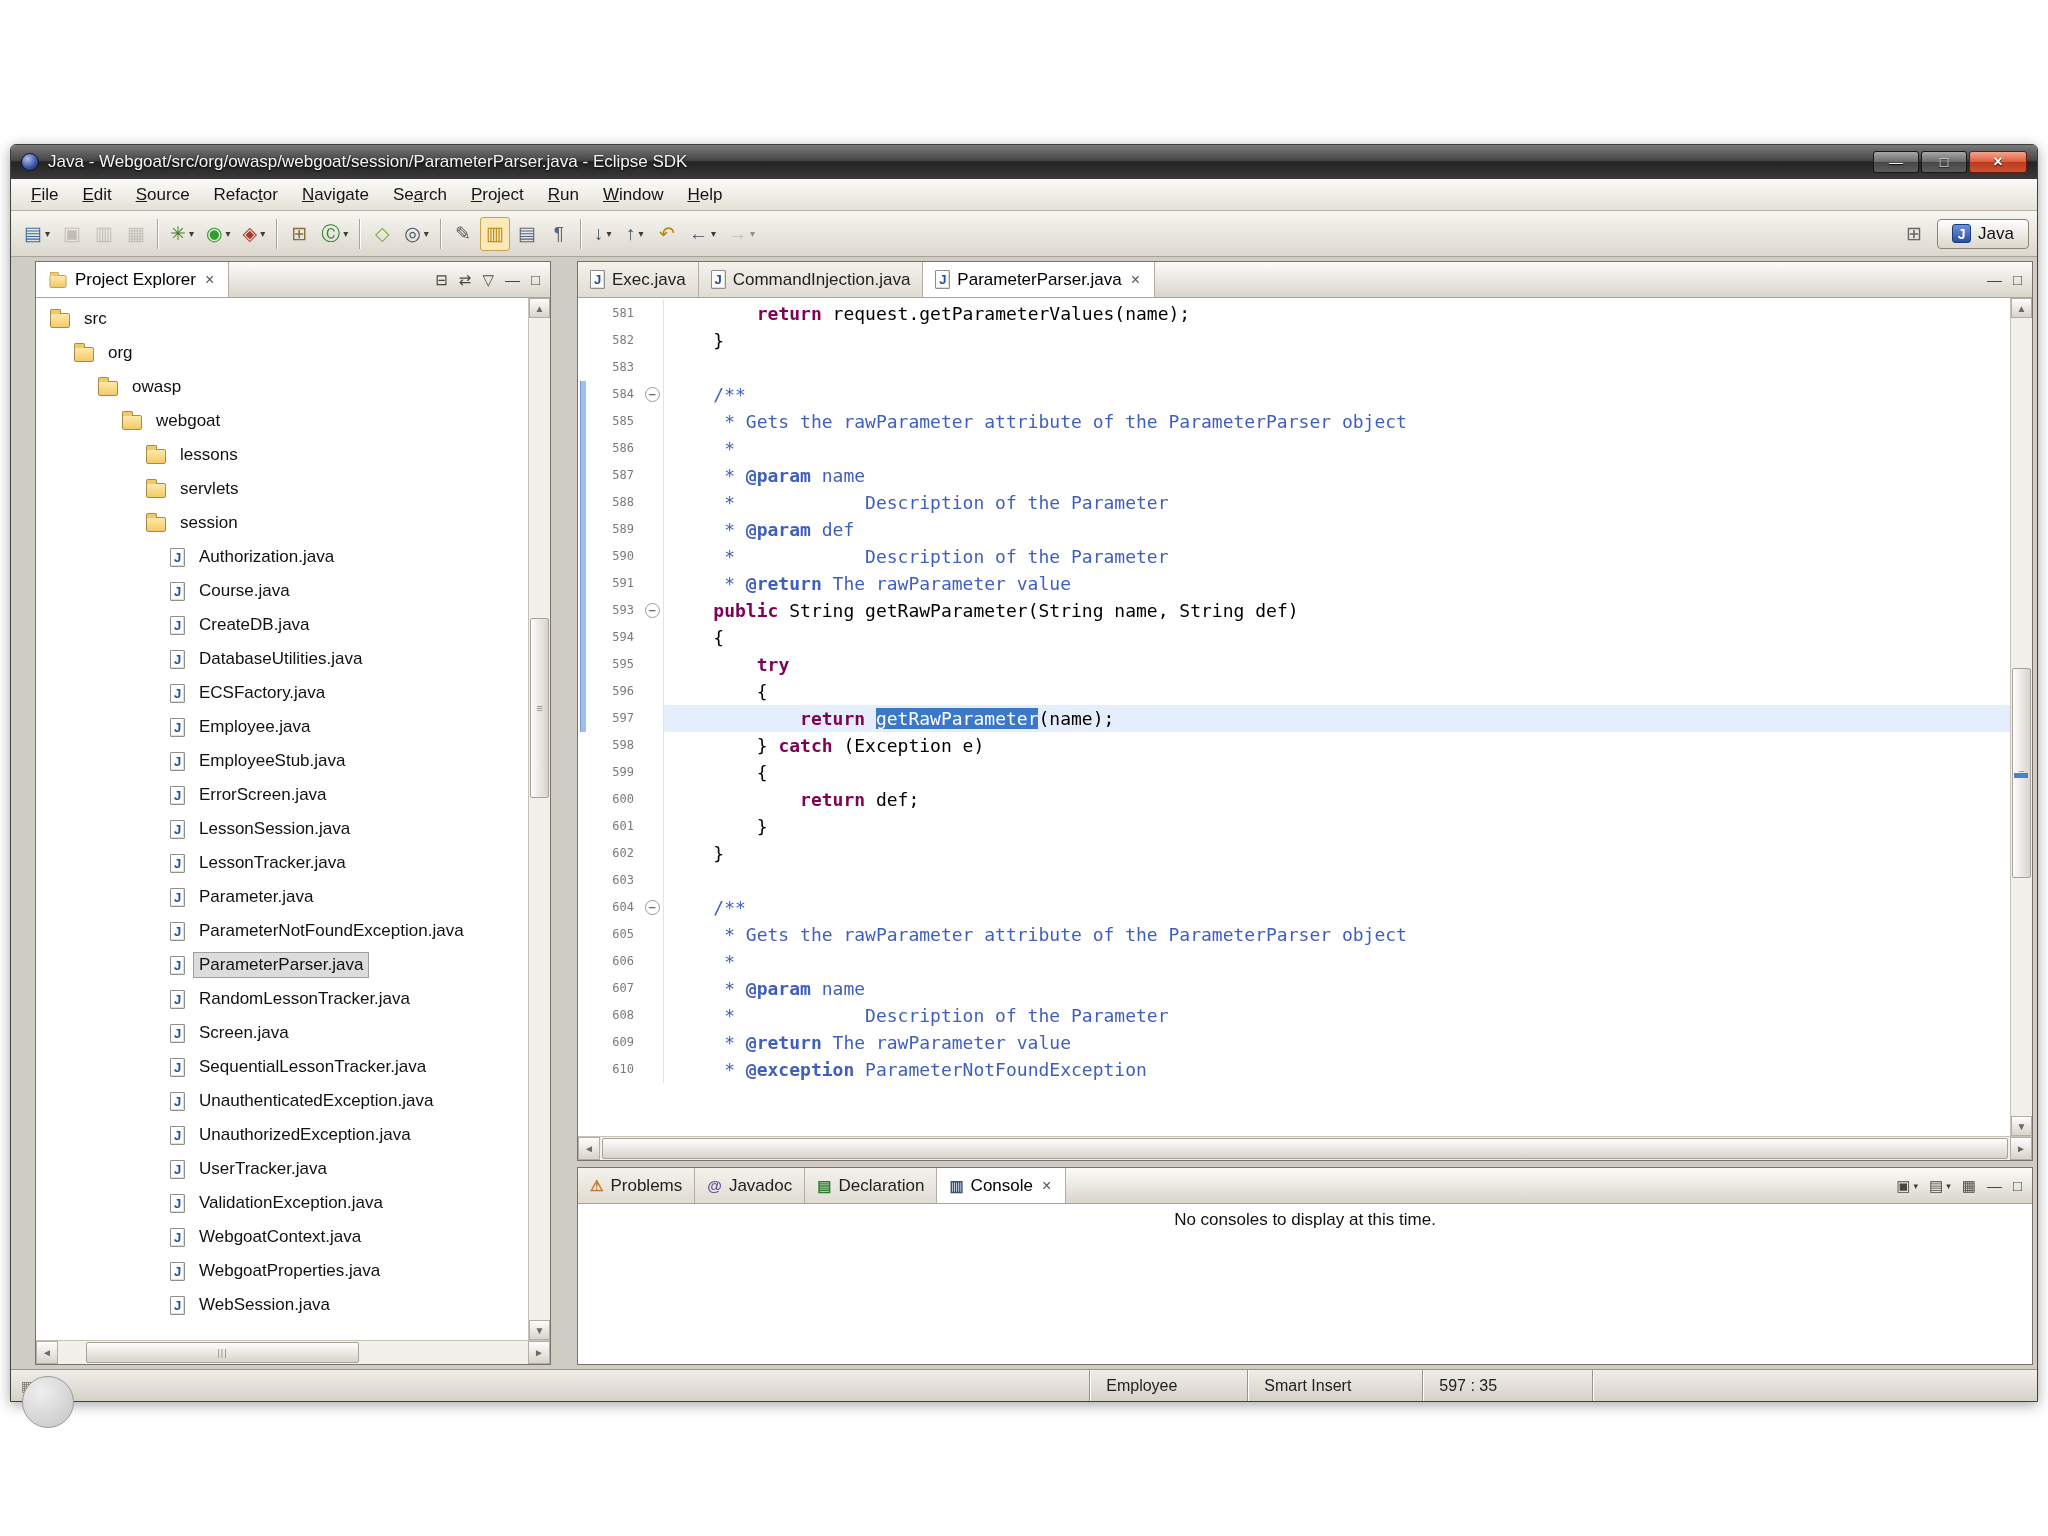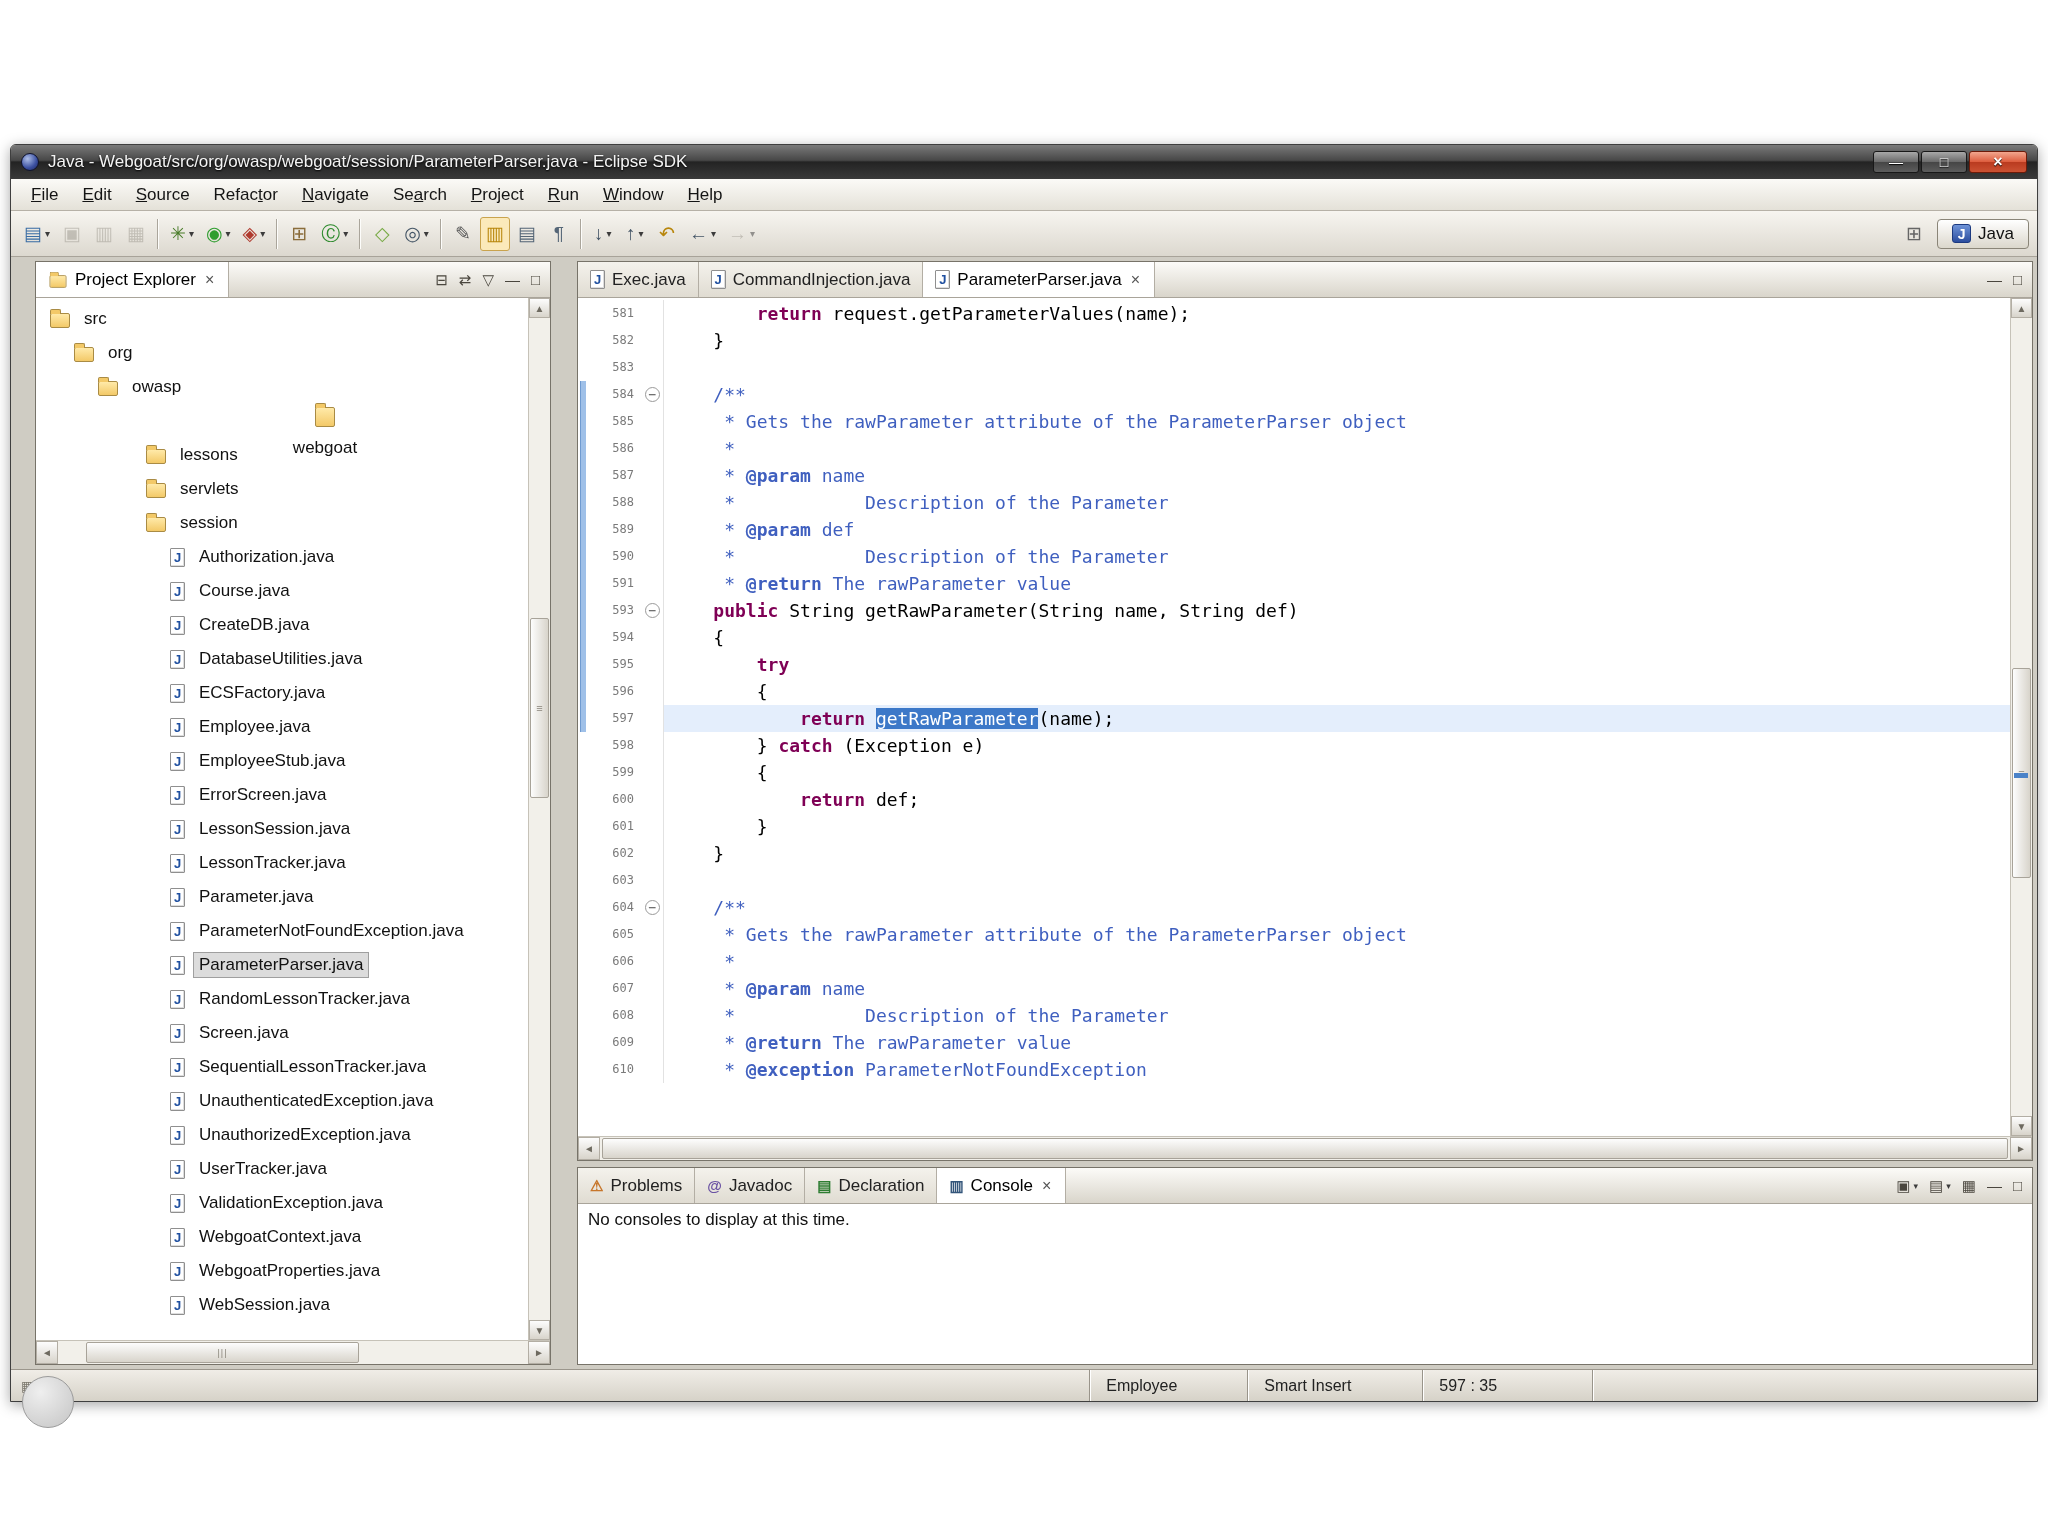--- a/index.html
+++ b/index.html
@@ -123,21 +123,21 @@
             background:#fff;color:#555;font-size:13px;line-height:13px;text-align:center;}
   .ctext{flex:1 1 auto;white-space:pre;padding-left:6px;color:#000;min-width:0;}
   .ctext.current{background:#e4eefc;}
   .kw{color:#7f0055;font-weight:bold;}
   .doc{color:#3f5fbf;}
   .doctag{color:#3f5fbf;font-weight:bold;}
   .occ{background:#3c78c8;color:#fff;}
 
   
   .ctab-icon{font-size:15px;font-weight:bold;}
-  .console-body{flex:1;background:#fff;padding:6px 10px;font-size:17px;color:#111;}
+  .console-body{flex:1;background:#fff;padding:6px 10px;font-size:17px;color:#111;text-align:center;}
 
   
   .statusbar{flex:0 0 32px;display:flex;align-items:center;font-size:16px;color:#222;
              background:linear-gradient(#f0ede7,#d6d2c8);border-top:1px solid #9b968c;}
   .sb-icon{padding:0 10px;color:#7a766c;font-size:14px;}
   .sb-spring1{flex:0 0 1045px;}
   .sb-cell{height:100%;display:flex;align-items:center;padding:0 16px;
            border-left:1px solid #99948a;box-shadow:inset 1px 0 0 #fff;white-space:nowrap;}
   .sb-w{flex:0 0 158px;}.sb-i{flex:0 0 175px;}.sb-p{flex:0 0 170px;}
   .sb-cell.empty{flex:1;}
@@ -312,21 +312,21 @@
                 <span class="tlabel">src</span>
               </div>
               <div class="trow" style="padding-left: 38px;">
                 <span class="ticon folder"></span>
                 <span class="tlabel">org</span>
               </div>
               <div class="trow" style="padding-left: 62px;">
                 <span class="ticon folder"></span>
                 <span class="tlabel">owasp</span>
               </div>
-              <div class="trow" style="padding-left: 86px; flex-direction: column;">
+              <div class="trow" style="padding-left: 86px;">
                 <span class="ticon folder"></span>
                 <span class="tlabel">webgoat</span>
               </div>
               <div class="trow" style="padding-left: 110px;">
                 <span class="ticon folder"></span>
                 <span class="tlabel">lessons</span>
               </div>
               <div class="trow" style="padding-left: 110px;">
                 <span class="ticon folder"></span>
                 <span class="tlabel">servlets</span>

